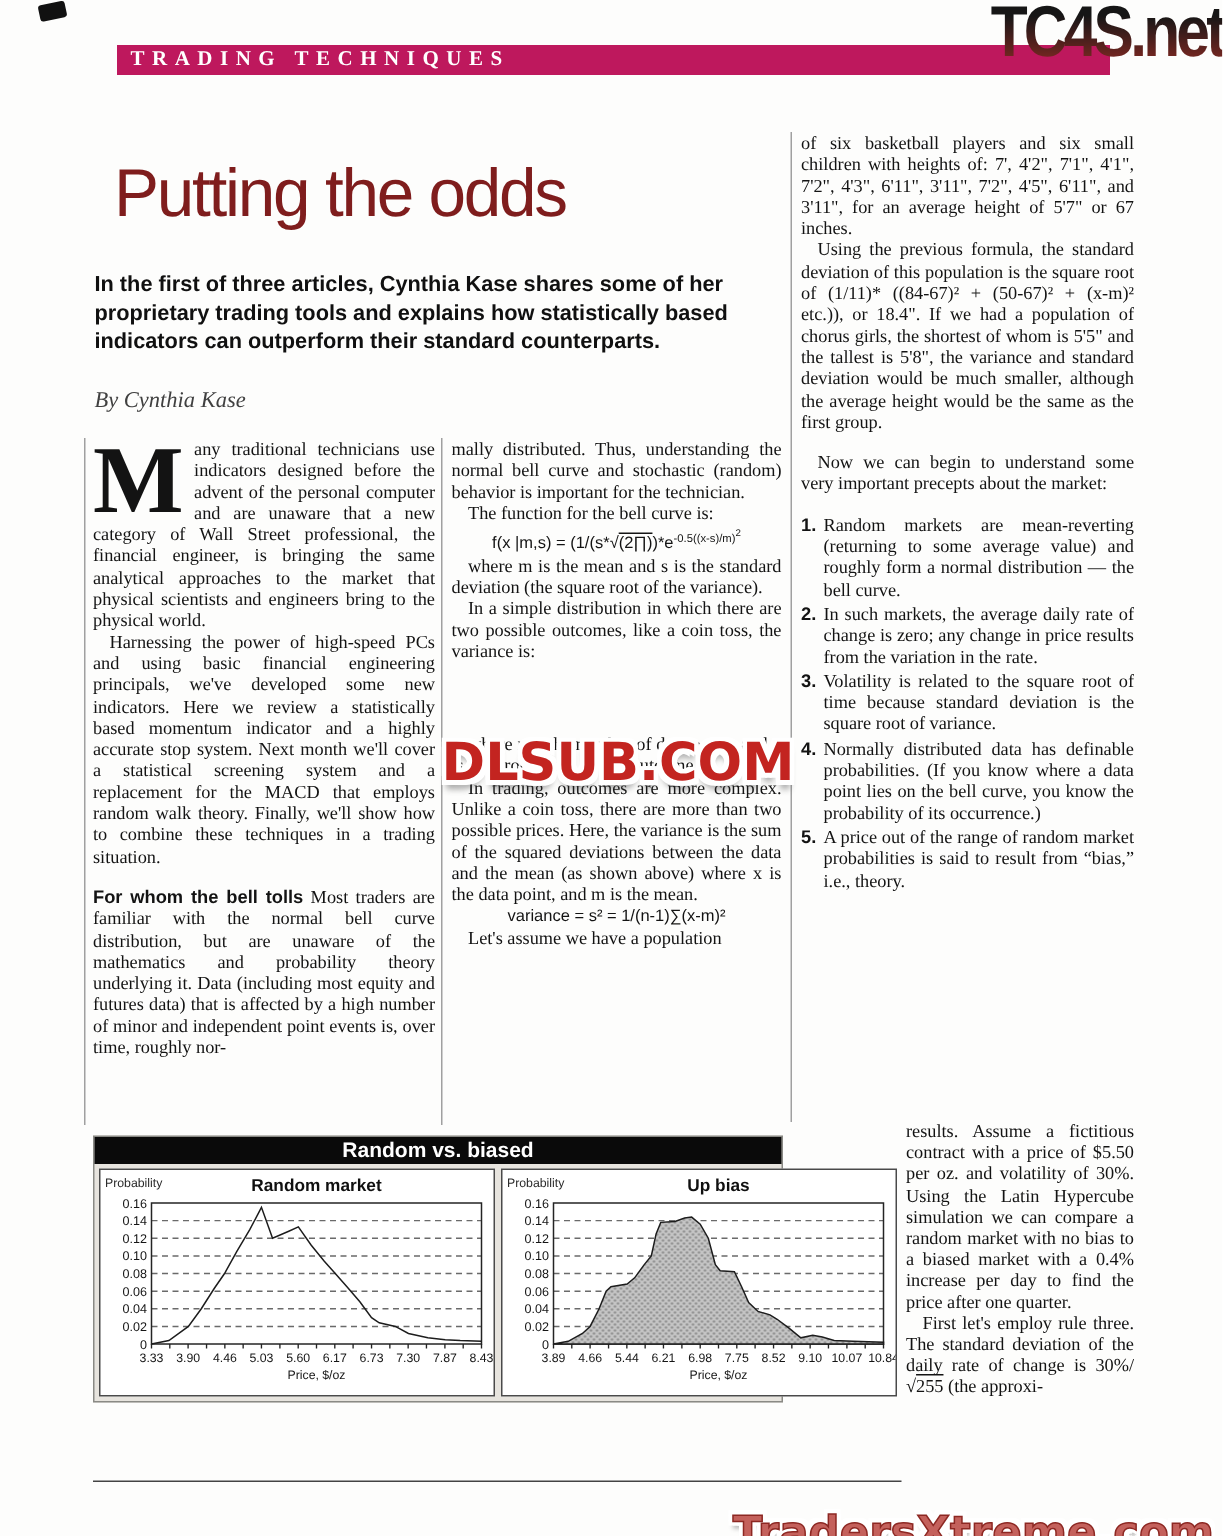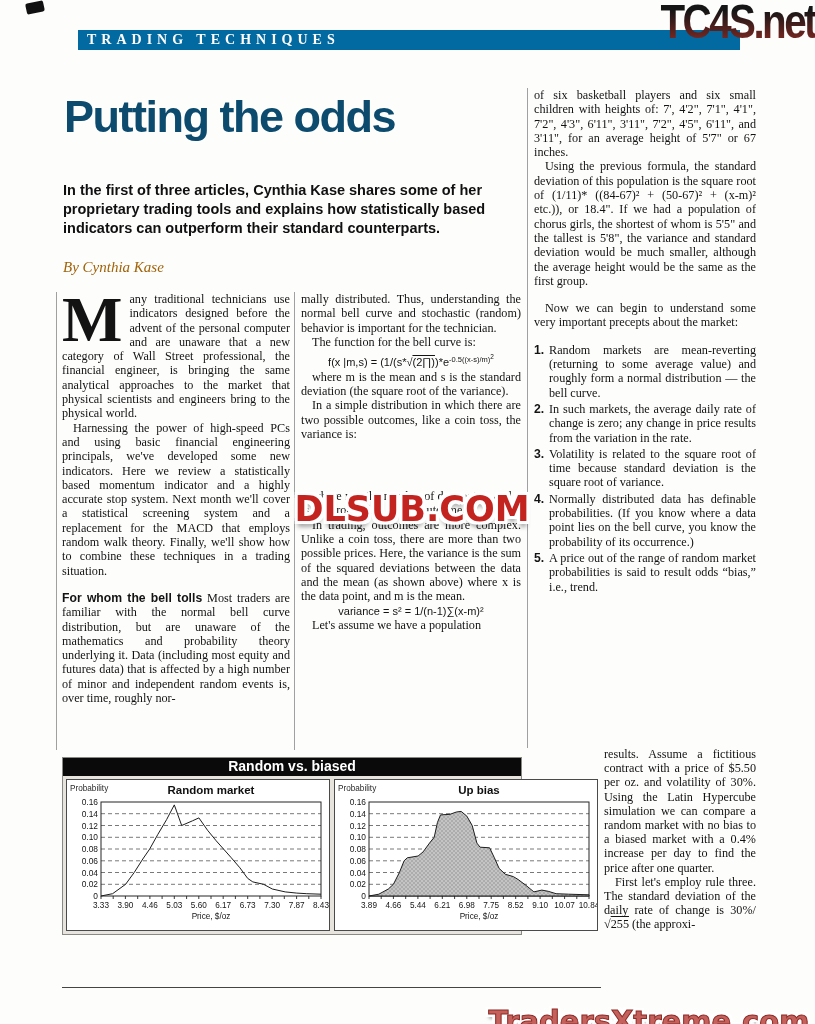--- a/index.html
+++ b/index.html
@@ -1,21 +1,21 @@
 <!DOCTYPE html>
 <html><head>
 <meta charset="utf-8">
 <style>
   html,body{margin:0;padding:0;background:#ffffff;}
   .page{position:relative;width:815px;height:1024px;background:#fdfdfc;overflow:hidden;
         font-family:"Liberation Serif",serif;color:#141414;}
   .scan-blob{position:absolute;left:26px;top:2px;width:18px;height:11px;background:#111;
         transform:rotate(-12deg);border-radius:2px;}
   
-  .topbar{position:absolute;left:78px;top:30px;width:662px;height:20px;background:#0369a1;}
+  .topbar{position:absolute;left:78px;top:30px;width:662px;height:20px;background:#be185d;}
   .topbar span{display:inline-block;color:#fff;font-family:"Liberation Serif",serif;font-weight:bold;
         font-size:14px;line-height:20px;letter-spacing:5px;padding-left:9px;white-space:nowrap;}
   .wm{z-index:30;}
   .wm-tc4s{position:absolute;right:0px;top:-6px;font-family:"Liberation Sans",sans-serif;
         font-weight:bold;font-size:48px;letter-spacing:-3px;transform:scaleX(0.84);
         transform-origin:100% 0;color:#4a1212;}
   @supports ((-webkit-background-clip:text)){
     .wm-tc4s{background:linear-gradient(180deg,#161616 30%,#8d2b24 95%);
         -webkit-background-clip:text;background-clip:text;color:transparent;}
   }
@@ -23,25 +23,25 @@
         font-family:"DejaVu Sans",sans-serif;font-weight:bold;font-size:35px;letter-spacing:0px;
         color:#c32420;
         text-shadow:-3px -3px 0 #fff,3px -3px 0 #fff,-3px 3px 0 #fff,3px 3px 0 #fff,
                     0 -3px 0 #fff,0 3px 0 #fff,-3px 0 0 #fff,3px 0 0 #fff,0 6px 4px rgba(60,60,60,.45);}
   .wm-traders{position:absolute;left:486px;top:984px;width:326px;text-align:center;
         font-family:"DejaVu Sans",sans-serif;font-weight:bold;font-size:29px;color:#c4615c;
         -webkit-text-stroke:1px #8d2823;
         text-shadow:-3px -3px 0 #fff,3px -3px 0 #fff,-3px 3px 0 #fff,3px 3px 0 #fff,
                     0 -3px 0 #fff,0 3px 0 #fff,-3px 0 0 #fff,3px 0 0 #fff,0 5px 3px rgba(80,80,80,.4);margin-top:20px;}
   
-  .title{position:absolute;left:60px;top:88px;margin:4px;font-family:"Liberation Sans",sans-serif;
-        font-weight:bold;font-size:45px;line-height:50px;letter-spacing:-1.5px;color:#0c4a6e;}
+  .title{position:absolute;left:60px;top:88px;margin:16px;font-family:"Liberation Sans",sans-serif;
+        font-weight:normal;font-size:45px;line-height:50px;letter-spacing:-1.5px;color:#7f1d1d;}
   .deck{position:absolute;left:63px;top:181px;width:436px;margin:0;
         font-family:"Liberation Sans",sans-serif;font-weight:bold;font-size:14.5px;line-height:19px;color:#101010;}
-  .byline{position:absolute;left:63px;top:259px;margin:0;font-style:italic;font-size:15px;color:#a16207;}
+  .byline{position:absolute;left:63px;top:259px;margin:0;font-style:italic;font-size:15px;color:#404040;}
   
   .col{position:absolute;text-align:justify;font-size:12.2px;line-height:14.3px;color:#131313;}
   .col p{margin:0;}
   .ind{text-indent:11px;}
   .col1{left:62px;top:292px;width:228px;height:462px;overflow:hidden;}
   .col2{left:301px;top:292px;width:220px;height:462px;overflow:hidden;}
   .col3{left:534px;top:88px;width:222px;height:660px;overflow:hidden;}
   .col3n{left:604px;top:747px;width:152px;height:244px;overflow:hidden;line-height:14.2px;}
   .dropcap{float:left;font-size:64px;line-height:52px;padding:2px 7px 0 0;font-weight:bold;}
   .runin{font-family:Liberation Sans, sans-serif;font-weight:bold;font-size:12.2px;}
@@ -89,21 +89,21 @@
   <p class="deck">In the first of three articles, Cynthia Kase shares some of her proprietary trading tools and explains how statistically based indicators can outperform their standard counterparts.</p>
   <p class="byline">By Cynthia Kase</p>
 
   <div class="vrule vr1"></div>
   <div class="vrule vr2"></div>
   <div class="vrule vr3"></div>
 
   <div class="col col1">
     <p><span class="dropcap">M</span><span>any traditional technicians use indicators designed before the advent of the personal computer and are unaware that a new category of Wall Street professional, the financial engineer, is bringing the same analytical approaches to the market that physical scientists and engineers bring to the physical world.</span></p>
     <p class="ind">Harnessing the power of high-speed PCs and using basic financial engineering principals, we've developed some new indicators. Here we review a statistically based momentum indicator and a highly accurate stop system. Next month we'll cover a statistical screening system and a replacement for the MACD that employs random walk theory. Finally, we'll show how to combine these techniques in a trading situation.</p>
-    <p class="sp2"><b class="runin">For whom the bell tolls</b><span> Most traders are familiar with the normal bell curve distribution, but are unaware of the mathematics and probability theory underlying it. Data (including most equity and futures data) that is affected by a high number of minor and independent random events is, over time, roughly nor-</span></p>
+    <p class="sp2"><b class="runin">For whom the bell tolls</b><span> Most traders are familiar with the normal bell curve distribution, but are unaware of the mathematics and probability theory underlying it. Data (including most equity and futures data) that is affected by a high number of minor and independent point events is, over time, roughly nor-</span></p>
   </div>
 
   <div class="col col2">
     <p>mally distributed. Thus, understanding the normal bell curve and stochastic (random) behavior is important for the technician.</p>
     <p class="ind">The function for the bell curve is:</p>
     <p class="formula"><span>f(x |m,s) = (1/(s*</span><span>√</span><span class="radbar">(2∏)</span><span>)*e</span><sup><span>-0.5((x-s)/m)</span><sup>2</sup></sup></p>
     <p class="ind">where m is the mean and s is the standard deviation (the square root of the variance).</p>
     <p class="ind">In a simple distribution in which there are two possible outcomes, like a coin toss, the variance is:</p>
     <p class="ind wmgap">where n is the number of data points and p is the probability of one outcome.</p>
     <p class="ind">In trading, outcomes are more complex. Unlike a coin toss, there are more than two possible prices. Here, the variance is the sum of the squared deviations between the data and the mean (as shown above) where x is the data point, and m is the mean.</p>
@@ -112,21 +112,21 @@
   </div>
 
   <div class="col col3">
     <p>of six basketball players and six small children with heights of: 7', 4'2", 7'1", 4'1", 7'2", 4'3", 6'11", 3'11", 7'2", 4'5", 6'11", and 3'11", for an average height of 5'7" or 67 inches.</p>
     <p class="ind">Using the previous formula, the standard deviation of this population is the square root of (1/11)* ((84-67)² + (50-67)² + (x-m)² etc.)), or 18.4". If we had a population of chorus girls, the shortest of whom is 5'5" and the tallest is 5'8", the variance and standard deviation would be much smaller, although the average height would be the same as the first group.</p>
     <p class="ind sp2">Now we can begin to understand some very important precepts about the market:</p>
     <div class="li sp2"><span class="num">1.</span><span>Random markets are mean-reverting (returning to some average value) and roughly form a normal distribution — the bell curve.</span></div>
     <div class="li"><span class="num">2.</span><span>In such markets, the average daily rate of change is zero; any change in price results from the variation in the rate.</span></div>
     <div class="li"><span class="num">3.</span><span>Volatility is related to the square root of time because standard deviation is the square root of variance.</span></div>
     <div class="li"><span class="num">4.</span><span>Normally distributed data has definable probabilities. (If you know where a data point lies on the bell curve, you know the probability of its occurrence.)</span></div>
-    <div class="li"><span class="num">5.</span><span>A price out of the range of random market probabilities is said to result odds “bias,” i.e., trend.</span></div>
+    <div class="li"><span class="num">5.</span><span>A price out of the range of random market probabilities is said to result from “bias,” i.e., theory.</span></div>
   </div>
 
   <div class="col col3n">
     <p>results. Assume a fictitious contract with a price of $5.50 per oz. and volatility of 30%. Using the Latin Hypercube simulation we can compare a random market with no bias to a biased market with a 0.4% increase per day to find the price after one quarter.</p>
     <p class="ind"><span>First let's employ rule three. The standard deviation of the daily rate of change is 30%/</span><span>√</span><span class="radbar">255</span><span> (the approxi-</span></p>
   </div>
 
   <div class="figure">
     <div class="figtitle">Random vs. biased</div>
     <div class="panels">

